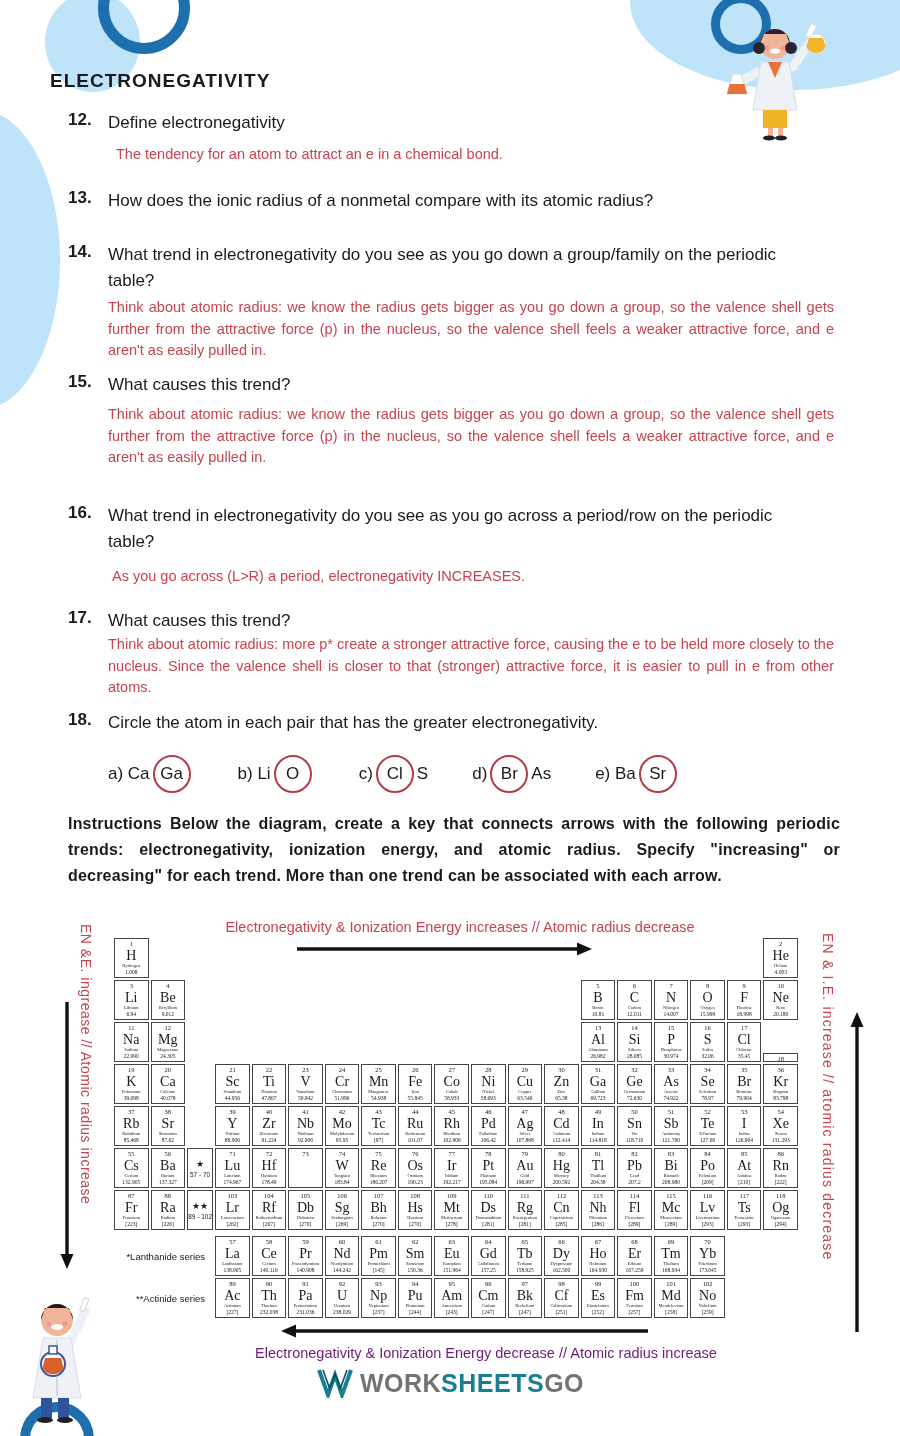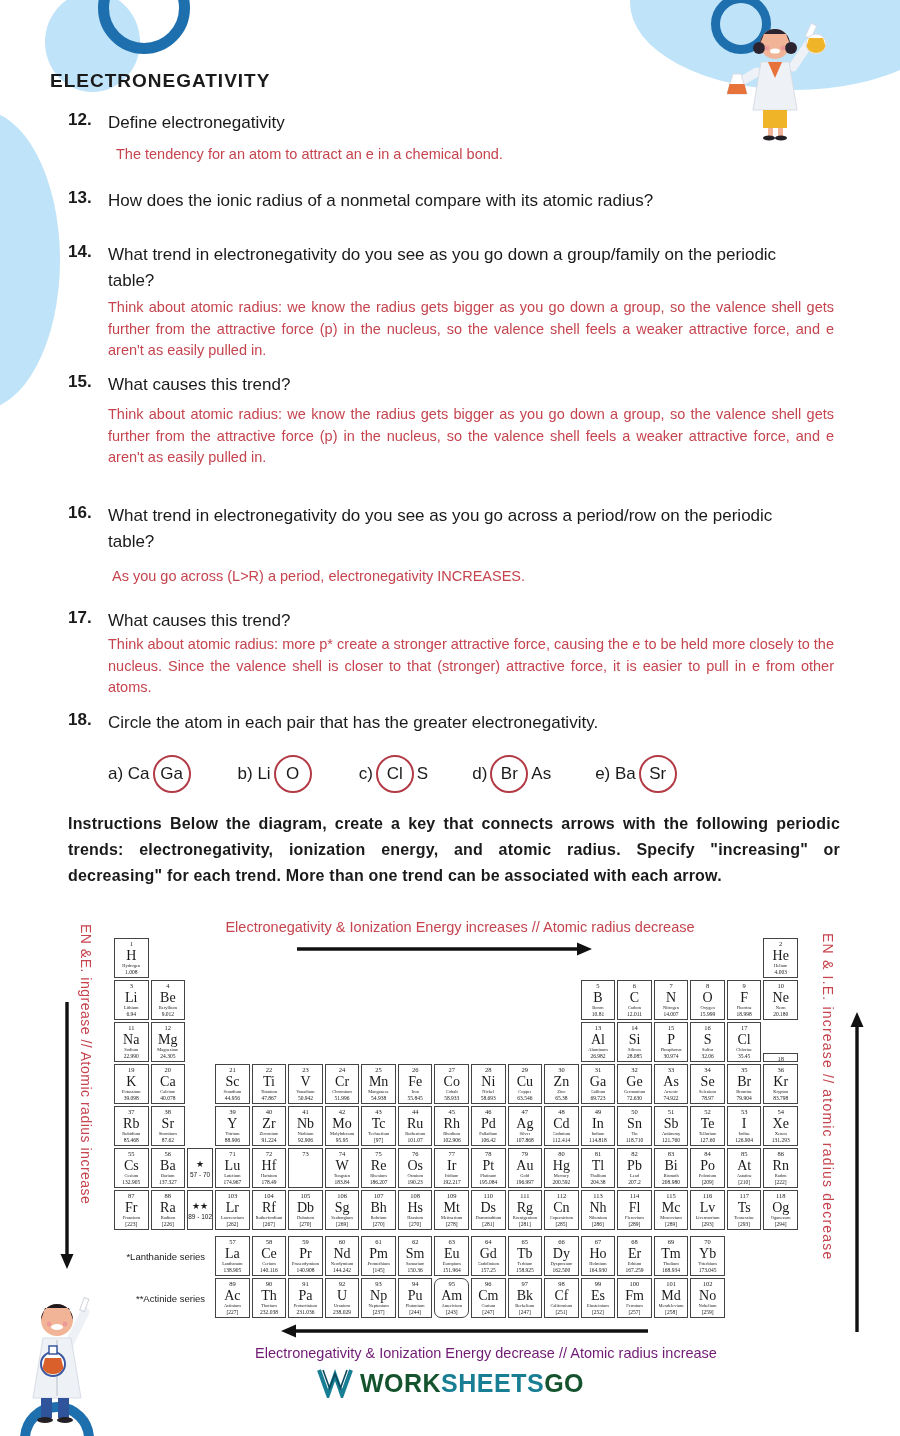--- a/index.html
+++ b/index.html
@@ -40,21 +40,21 @@
   .el-sym{font-size:14px;line-height:15px;}
   .el-name{font-size:4.5px;line-height:5px;white-space:nowrap;max-width:100%;overflow:hidden;}
   .el-mass{font-size:5.5px;line-height:7px;white-space:nowrap;}
   .star-cell{justify-content:center;gap:2px;font-family:"Liberation Sans",sans-serif;}
   .star-mark{font-size:9px;line-height:10px;}
   .star-range{font-size:6.5px;line-height:7px;white-space:nowrap;}
   .series-label{grid-column:1/4;align-self:center;justify-self:end;padding-right:8px;font-size:9.5px;white-space:nowrap;}
   
   .logo{position:absolute;top:1368px;left:0;width:100%;display:flex;justify-content:center;align-items:center;gap:6px;z-index:2;}
   .logo-text{font-size:25px;font-weight:bold;letter-spacing:0.5px;}
-  .lg-dark{color:#14532d;} .lg-teal{color:#177e93;}
+  .lg-dark{color:#737373;} .lg-teal{color:#177e93;}
 </style>
 </head>
 <body>
 
 <div class="page">
 
   <div class="deco blob" style="left:45px;top:-8px;width:95px;height:100px;"></div>
   <div class="deco ring" style="left:98px;top:-38px;width:70px;height:70px;border-width:11px;"></div>
   <div class="deco blob" style="left:-100px;top:110px;width:160px;height:300px;"></div>
   <div class="deco blob" style="left:630px;top:-85px;width:330px;height:175px;"></div>
@@ -860,21 +860,21 @@
         <div class="el-sym">Np</div>
         <div class="el-name">Neptunium</div>
         <div class="el-mass">[237]</div>
       </div>
       <div class="el-cell" style="grid-area: 2 / 9;">
         <div class="el-num">94</div>
         <div class="el-sym">Pu</div>
         <div class="el-name">Plutonium</div>
         <div class="el-mass">[244]</div>
       </div>
-      <div class="el-cell" style="grid-area: 2 / 10; border-radius: 7px;">
+      <div class="el-cell" style="grid-area: 2 / 10;">
         <div class="el-num">95</div>
         <div class="el-sym">Am</div>
         <div class="el-name">Americium</div>
         <div class="el-mass">[243]</div>
       </div>
       <div class="el-cell" style="grid-area: 2 / 11;">
         <div class="el-num">96</div>
         <div class="el-sym">Cm</div>
         <div class="el-name">Curium</div>
         <div class="el-mass">[247]</div>

